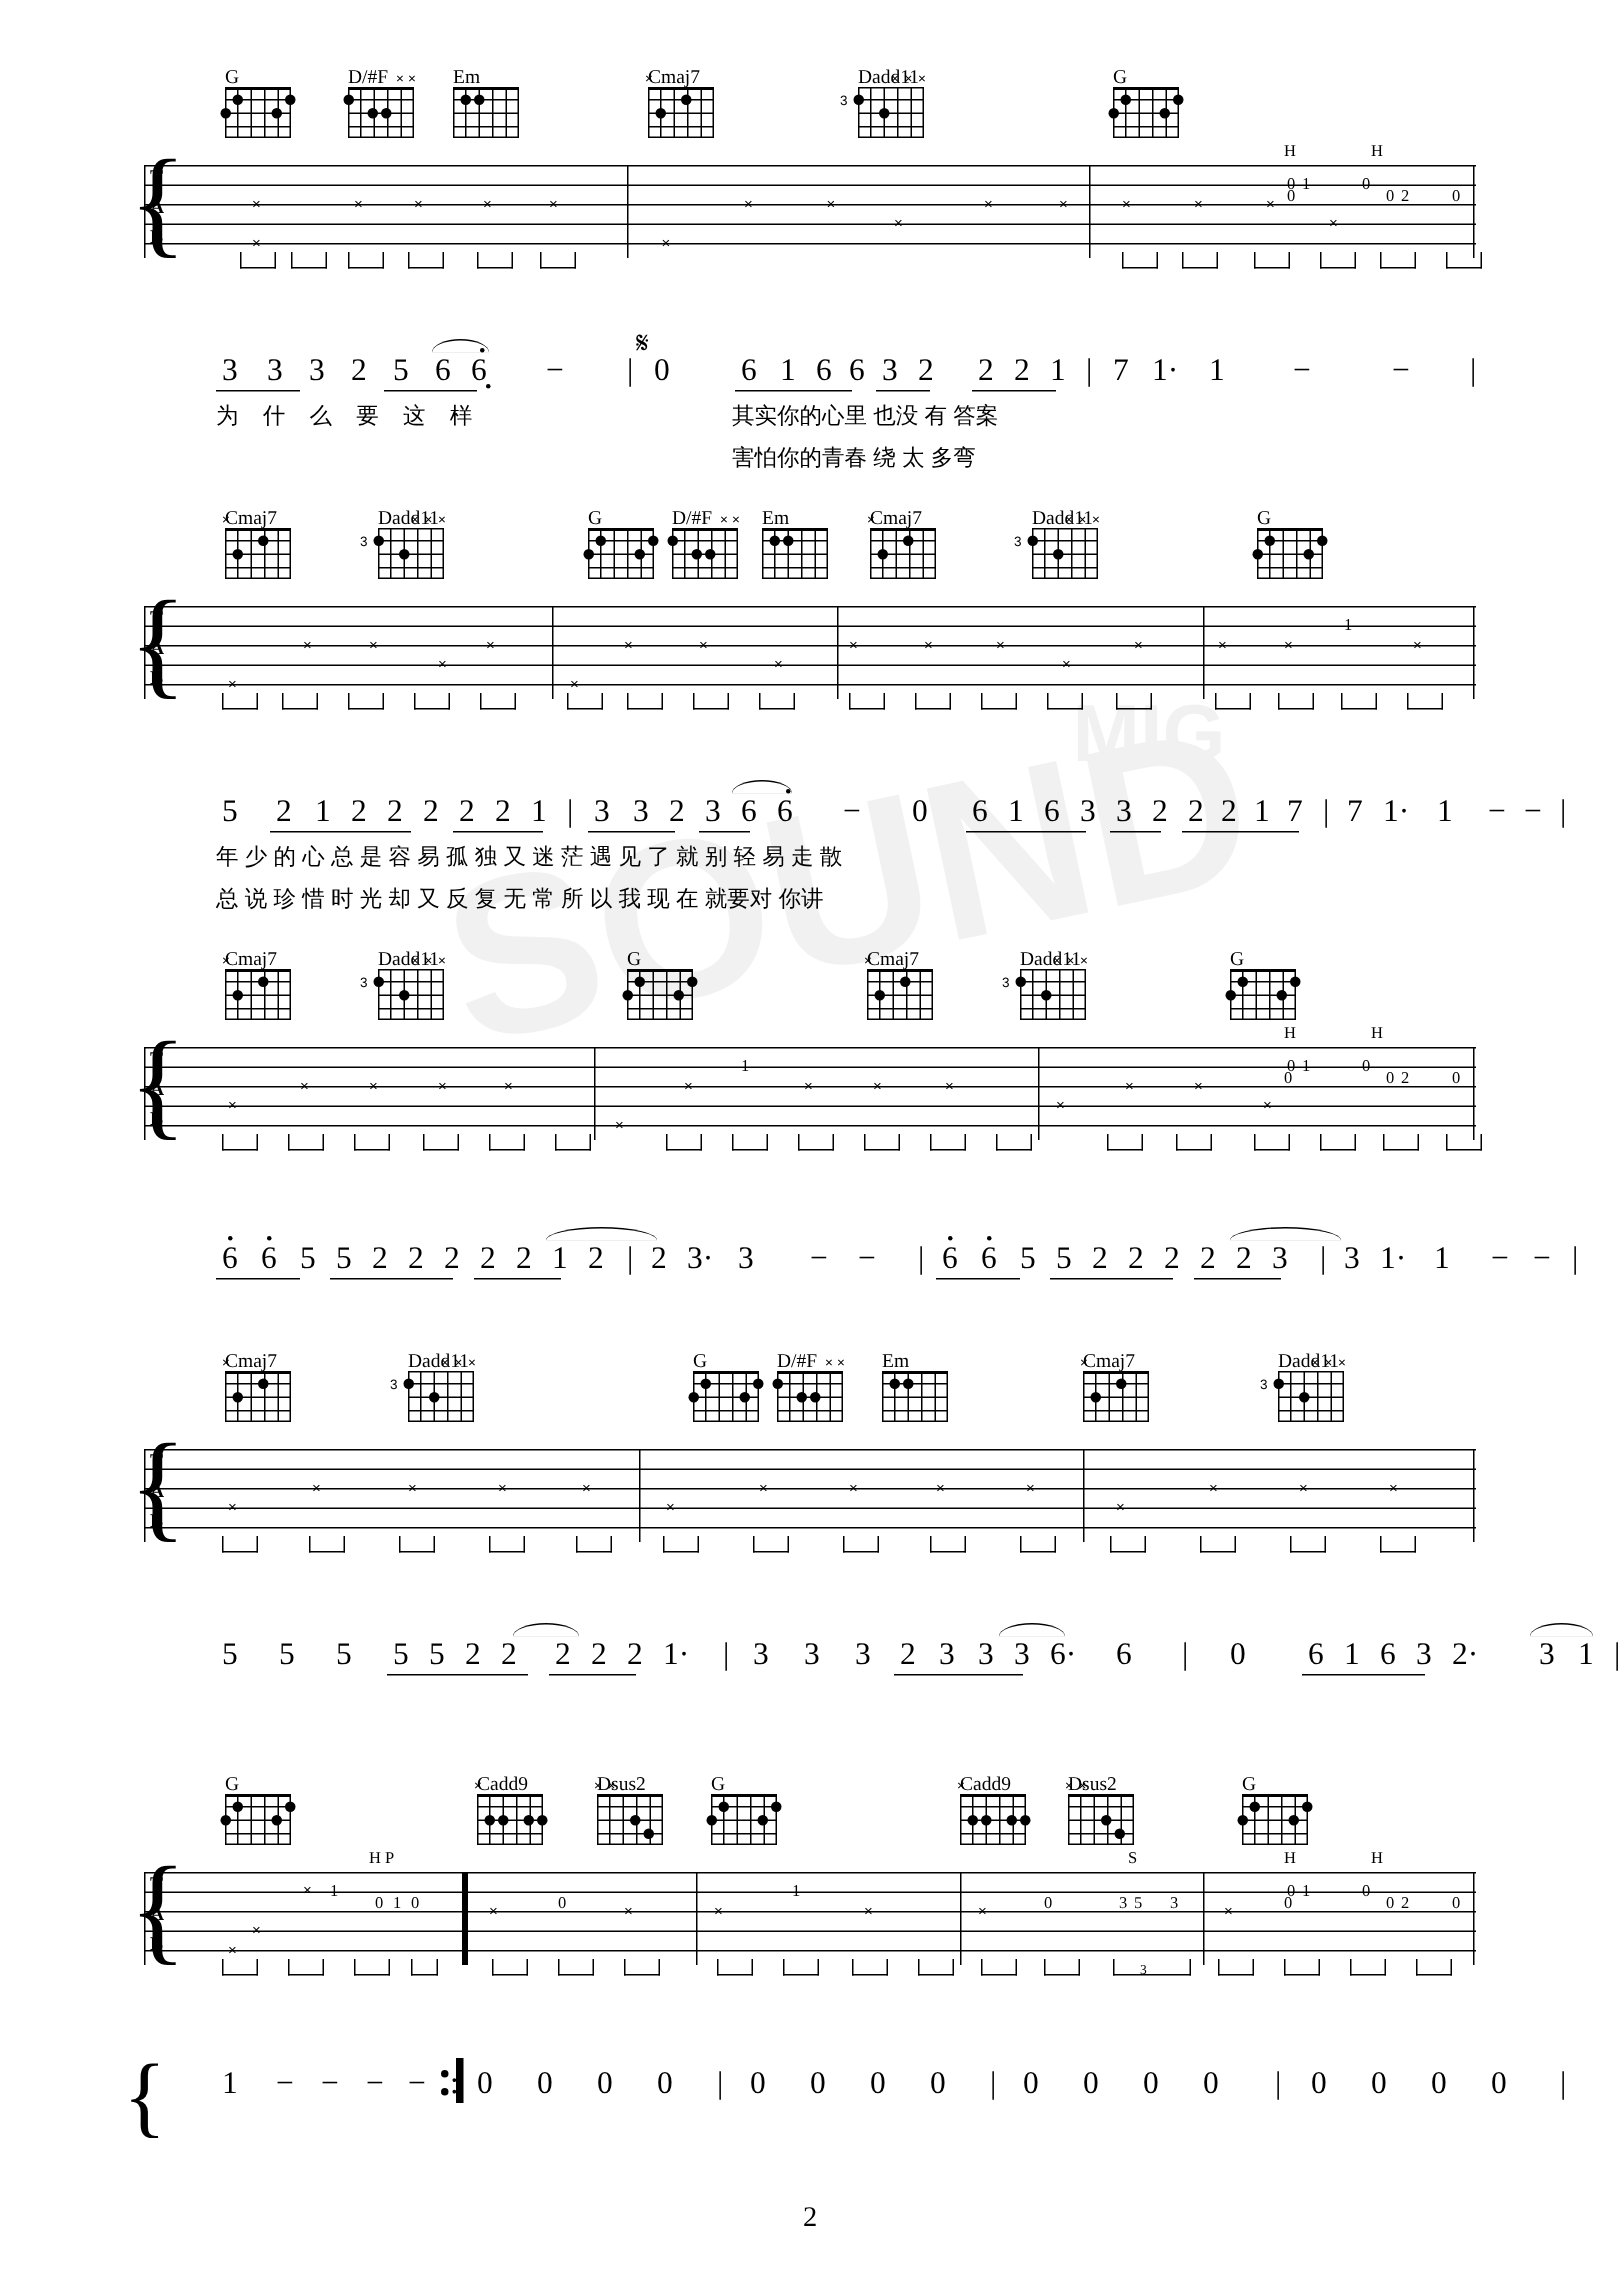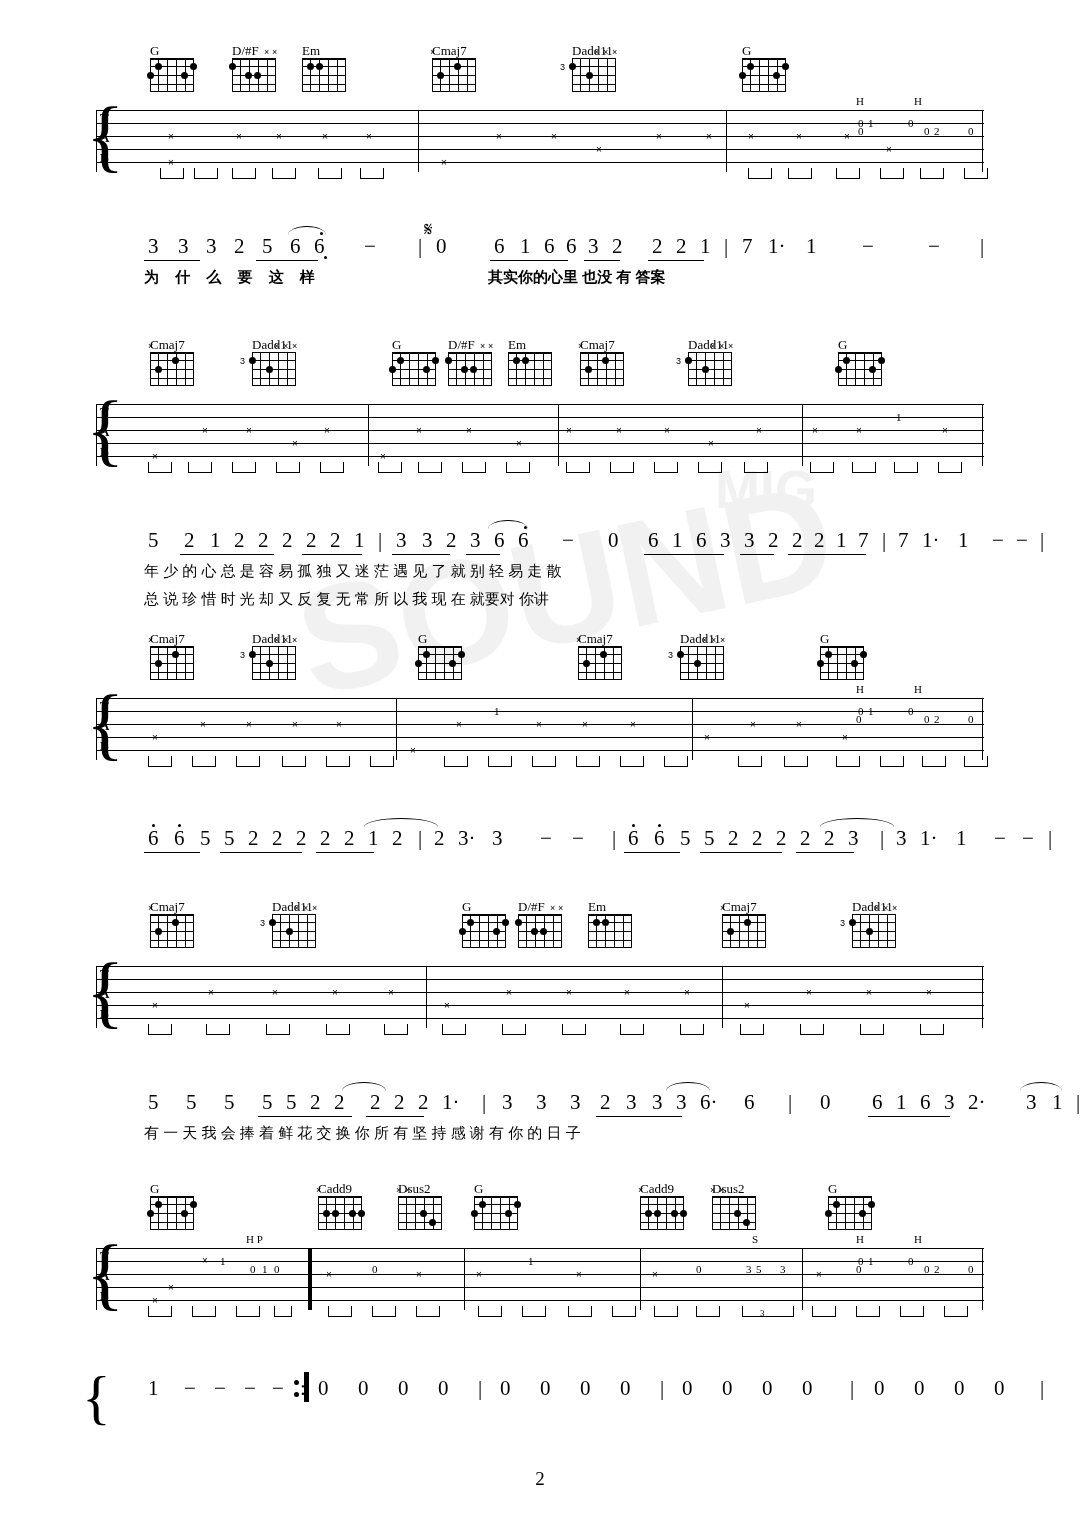--- a/index.html
+++ b/index.html
@@ -275,23 +275,26 @@
         <span style="left:884px">|</span>
         <div class="underline" style="left:48px;top:26px;width:56px"></div>
         <div class="underline" style="left:160px;top:26px;width:62px"></div>
         <div class="underline" style="left:394px;top:26px;width:78px"></div>
         <div class="underline" style="left:488px;top:26px;width:36px"></div>
         <div class="underline" style="left:552px;top:26px;width:56px"></div>
         <div class="dotabove" style="left:224px;top:-2px"></div>
         <div class="dotafter" style="left:228px;top:22px"></div>
         <div class="slur" style="left:192px;top:-8px;width:38px"></div>
       </div>
-      <div class="lyr" style="margin-top:4px;font-weight:bold;">
+      <div class="lyr" style="margin-top:4px;">
         <span style="left:48px;letter-spacing:6px;">为 什 么 要 这 样</span>
         <span style="left:392px;">其实你的心里 也没 有  答案</span>
+      </div>
+      <div class="lyr" style="margin-top:4px;">
+        <span style="left:392px;">害怕你的青春  绕 太  多弯</span>
       </div>
     </div>
   </div>
 
   <div class="system" style="top:336px;height:290px;">
     <div class="chordrow">
       <div class="chord" style="left:150px;top:2px;">
         <div class="cname">Cmaj7</div>
         <div class="grid">
             <div class="nut"></div>
@@ -1022,23 +1025,20 @@
         <span style="left:930px">3</span>
           <span style="left:956px">1</span>
         <span style="left:980px">|</span>
         <div class="underline" style="left:162px;top:26px;width:94px"></div>
         <div class="underline" style="left:270px;top:26px;width:58px"></div>
         <div class="underline" style="left:500px;top:26px;width:86px"></div>
         <div class="underline" style="left:772px;top:26px;width:82px"></div>
         <div class="slur" style="left:246px;top:-8px;width:44px"></div>
         <div class="slur" style="left:570px;top:-8px;width:44px"></div>
         <div class="slur" style="left:924px;top:-8px;width:42px"></div>
-      </div>
-      <div class="lyr" style="margin-top:4px;">
-        <span style="left:48px;">有 一 天 我 会  捧 着 鲜 花    交 换 你 所 有 坚  持              感 谢 有 你 的        日 子</span>
       </div>
     </div>
   </div>
 
   <div class="system" style="top:1180px;height:260px;">
     <div class="chordrow">
       <div class="chord" style="left:150px;top:2px;">
         <div class="cname">G</div>
         <div class="grid">
             <div class="nut"></div>

